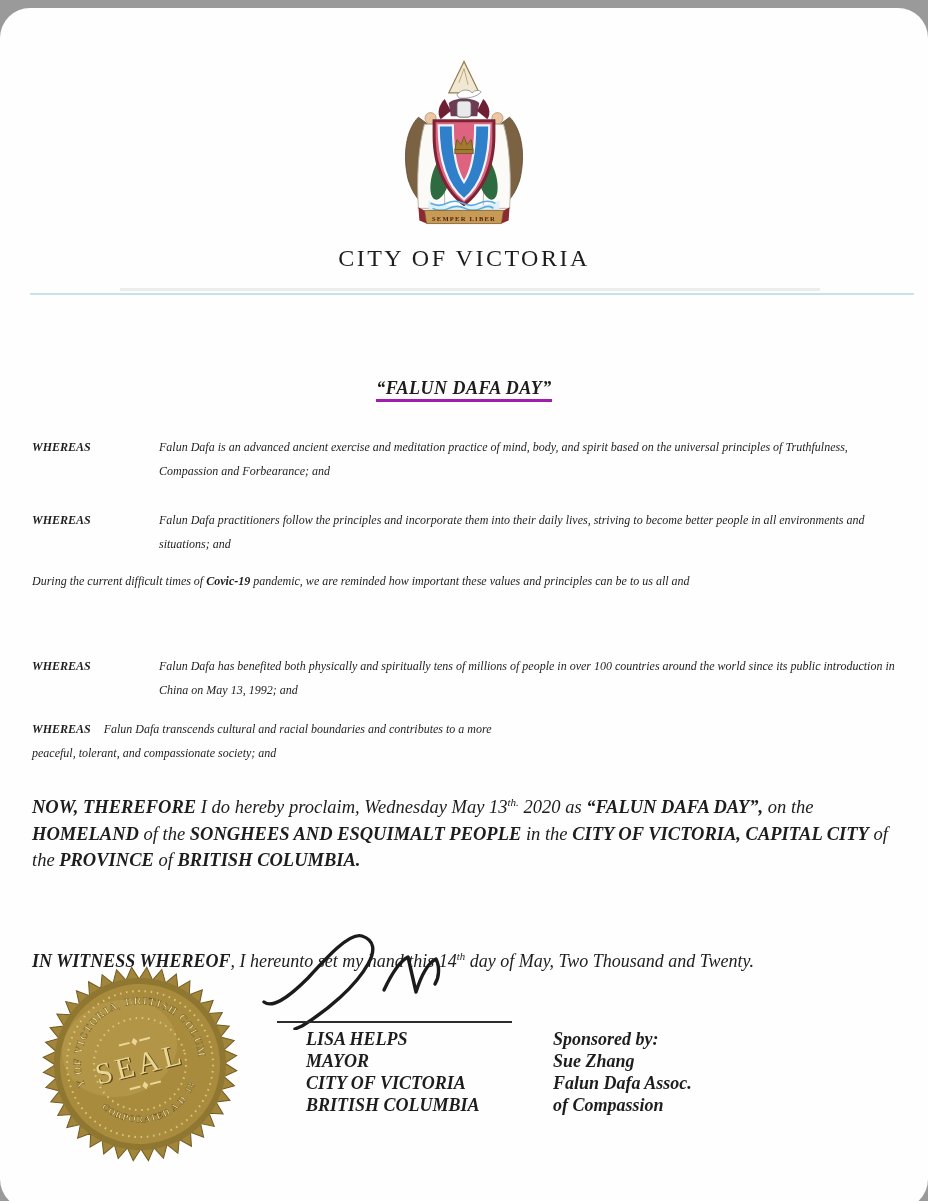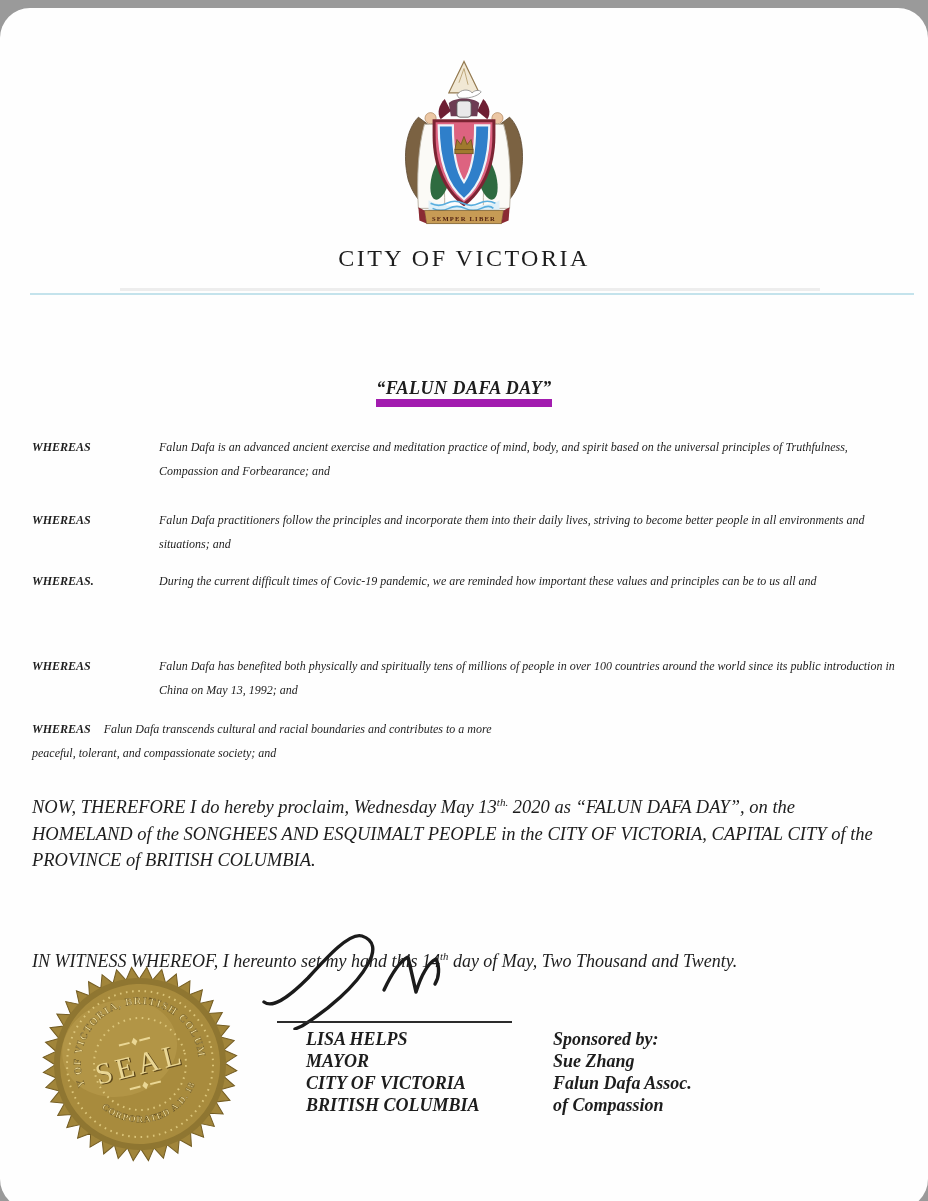--- a/index.html
+++ b/index.html
@@ -11,37 +11,37 @@
   
   .crest-svg{position:absolute;left:50%;top:50px;transform:translateX(-50%);}
   .city-title{position:absolute;top:237px;left:0;width:100%;text-align:center;
     font-size:24px;letter-spacing:2.5px;}
   .scan-smudge{position:absolute;top:280px;left:120px;width:700px;height:3px;background:#ededed;}
   .rule{position:absolute;top:285px;left:30px;width:884px;height:2px;background:var(--c-rule,#c4e3ec);}
   .heading{position:absolute;top:305px;left:0;width:100%;text-align:center;
     font-size:28px;font-weight:bold;letter-spacing:1.5px;}
   .subject{position:absolute;top:370px;left:0;width:100%;text-align:center;
     font-size:18px;font-weight:bold;font-style:italic;letter-spacing:0.5px;}
-  .subject .u{border-bottom:8px solid #a21caf;padding-bottom:1px;}
+  .subject .u{border-bottom:3px solid #a21caf;padding-bottom:1px;}
   
   .body-par,.whereas-row{font-style:italic;font-size:12px;line-height:24px;}
   .whereas-row{position:absolute;left:32px;right:26px;display:flex;}
   .whereas-row .wlabel{flex:0 0 127px;font-weight:bold;}
   .whereas-row .wtext{flex:1;}
   .whereas-row.inline{display:block;right:120px;}
   .whereas-row.inline .wlabel{margin-right:13px;font-weight:bold;}
   #whereas-list .whereas-row:nth-child(1){top:427px;}
   #whereas-list .whereas-row:nth-child(2){top:500px;}
   #whereas-list .whereas-row:nth-child(3){top:561px;}
   #whereas-list .whereas-row:nth-child(4){top:646px;}
   #whereas-list .whereas-row:nth-child(5){top:709px;}
   .body-par{position:absolute;left:32px;right:28px;}
   #proclaim{top:781px;font-size:18.5px;line-height:26.5px;}
   #witness{top:936px;font-size:18px;}
-  .b{font-weight:normal;}
+  .b{font-weight:bold;}
   sup{font-size:0.6em;}
   
   .sig-svg{position:absolute;left:258px;top:922px;}
   .sig-line{position:absolute;left:277px;top:1013px;width:235px;height:2px;background:#2c2c2c;}
   .sig-block{position:absolute;left:306px;top:1020px;font-style:italic;font-weight:bold;
     font-size:18px;line-height:22px;}
   .sponsor-block{position:absolute;left:553px;top:1020px;font-style:italic;font-weight:bold;
     font-size:18px;line-height:22px;}
   .seal-svg{position:absolute;left:40px;top:956px;}
 </style>
@@ -90,21 +90,20 @@
   <div id="whereas-list">
       <div class="whereas-row">
         <span class="wlabel">WHEREAS</span>
         <span class="wtext"><span>Falun Dafa is an advanced ancient exercise and meditation practice of mind, body, and spirit based on the universal principles of Truthfulness, Compassion and Forbearance; and</span></span>
       </div>
       <div class="whereas-row">
         <span class="wlabel">WHEREAS</span>
         <span class="wtext"><span>Falun Dafa practitioners follow the principles and incorporate them into their daily lives, striving to become better people in all environments and situations; and</span></span>
       </div>
       <div class="whereas-row">
-        <span class="wlabel">WHEREAS.</span>
         <span class="wtext"><span>During the current difficult times of </span><span class="b">Covic-19</span><span> pandemic, we are reminded how important these values and principles can be to us all and</span></span>
       </div>
       <div class="whereas-row">
         <span class="wlabel">WHEREAS</span>
         <span class="wtext"><span>Falun Dafa has benefited both physically and spiritually tens of millions of people in over 100 countries around the world since its public introduction in China on May 13, 1992; and</span></span>
       </div>
       <div class="whereas-row inline"><span class="wlabel">WHEREAS</span><span class="wtext"><span>Falun Dafa transcends cultural and racial boundaries and contributes to a more</span><br><span>peaceful, tolerant, and compassionate society; and</span></span></div>
     </div>
 
   <div class="body-par" id="proclaim"><span class="b">NOW, THEREFORE</span><span> I do hereby proclaim, Wednesday May 13</span><sup>th.</sup><span> 2020 as </span><span class="b">“FALUN DAFA DAY”,</span><span> on the </span><span class="b">HOMELAND</span><span> of the </span><span class="b">SONGHEES AND ESQUIMALT PEOPLE</span><span> in the </span><span class="b">CITY OF VICTORIA, CAPITAL CITY</span><span> of the </span><span class="b">PROVINCE</span><span> of </span><span class="b">BRITISH COLUMBIA.</span></div>

